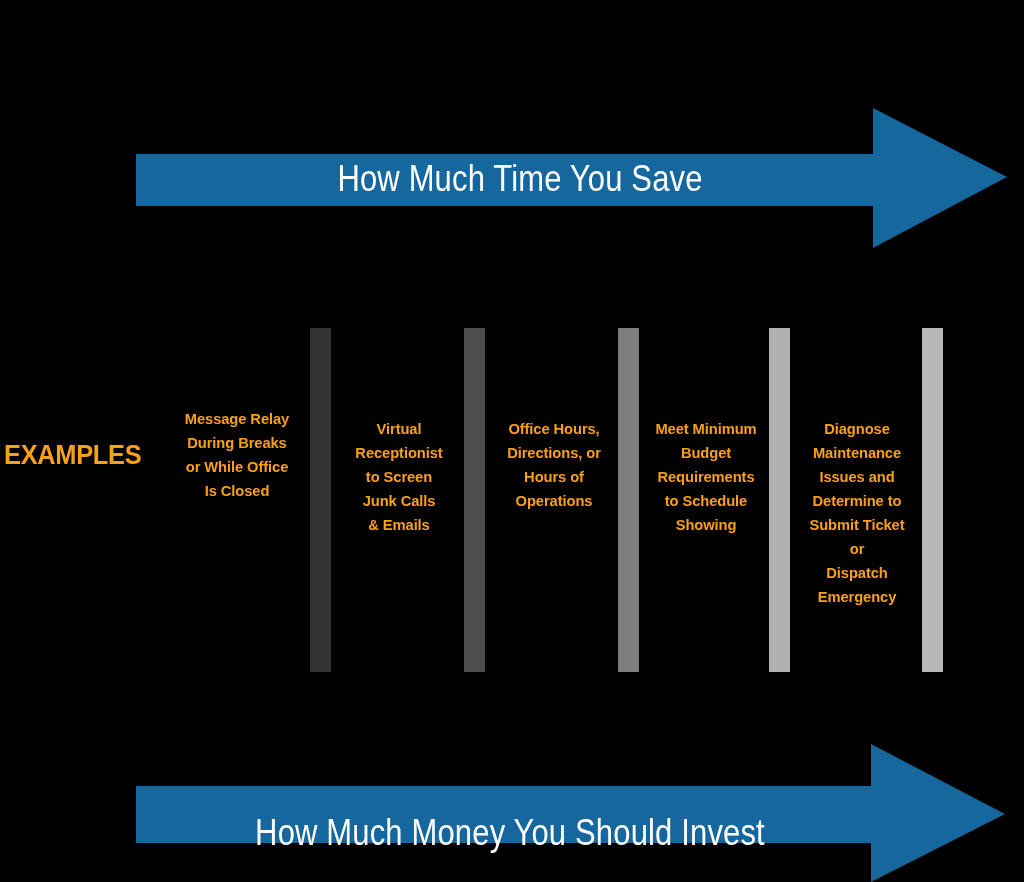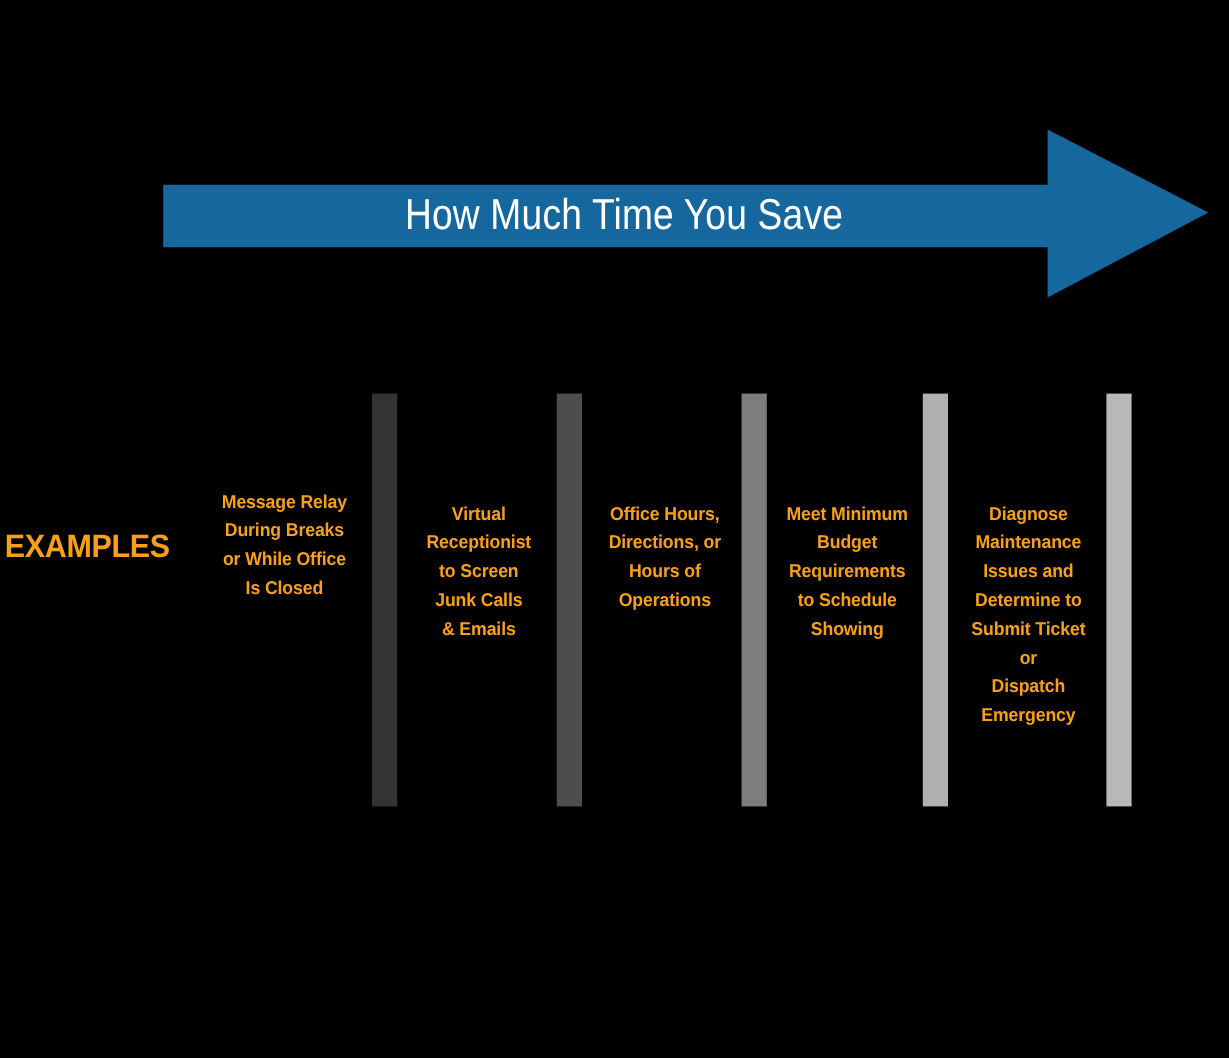--- a/index.html
+++ b/index.html
@@ -146,14 +146,20 @@
     <div>Diagnose</div>
     <div>Maintenance</div>
     <div>Issues and</div>
     <div>Determine to</div>
     <div>Submit Ticket</div>
     <div>or</div>
     <div>Dispatch</div>
     <div>Emergency</div>
   </div>
 
+  <div class="arrow-wrap" id="arrow-bottom">
+    <svg class="arrow-svg" width="1024" height="142" viewBox="0 0 1024 142">
+      <polygon points="136,46 871,46 871,4 1005,74 871,142 871,103 136,103" fill="#15679e"></polygon>
+    </svg>
+    <div class="arrow-label" style="color: rgb(255, 255, 255);">How Much Money You Should Invest</div>
+  </div>
 
 </div>
 
 </body></html>

